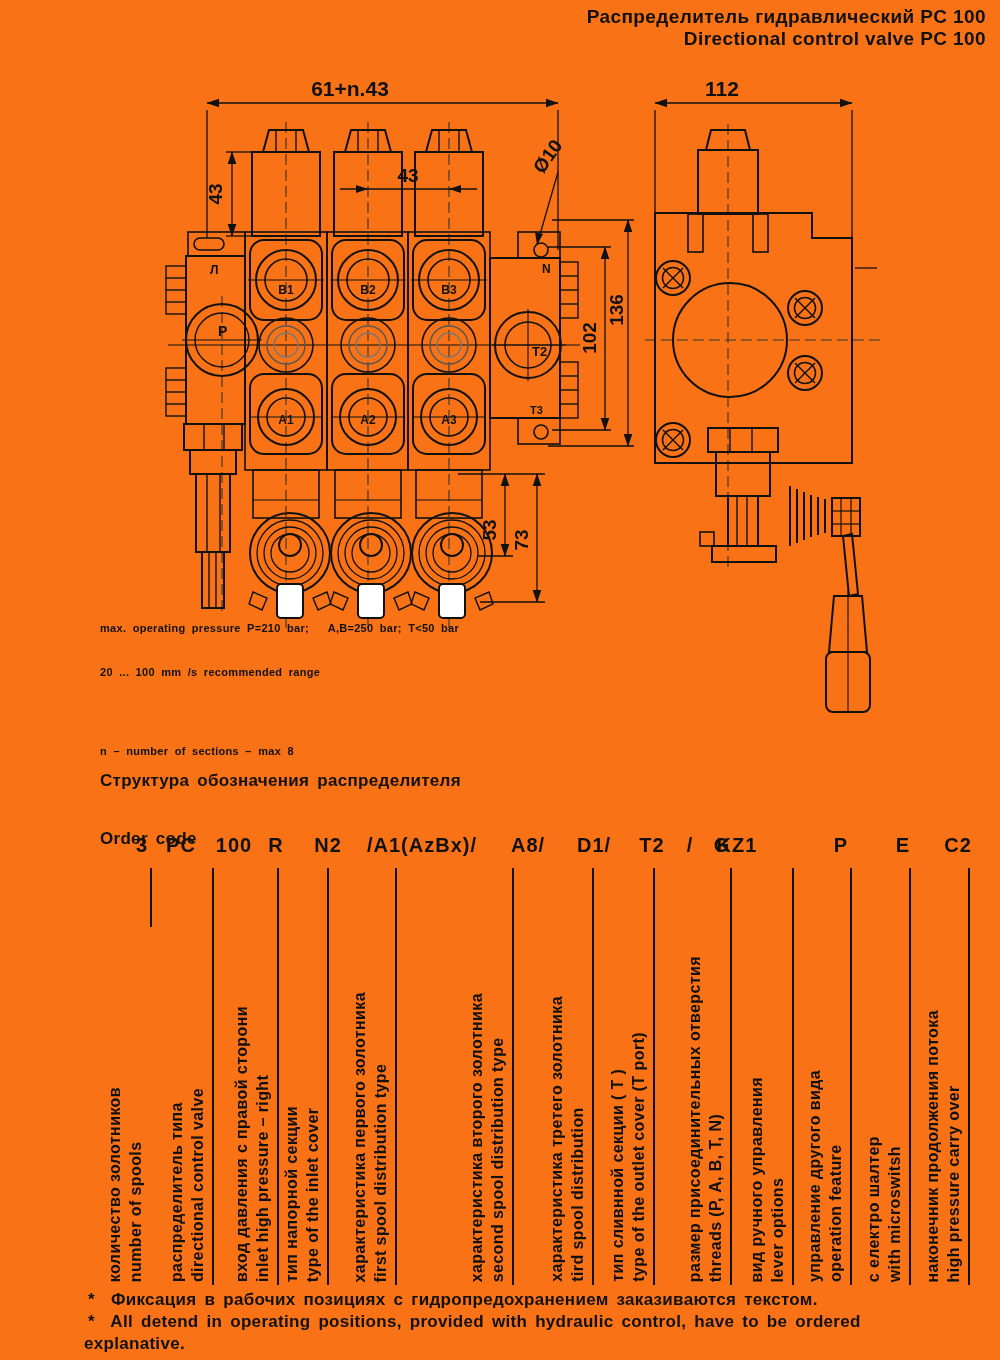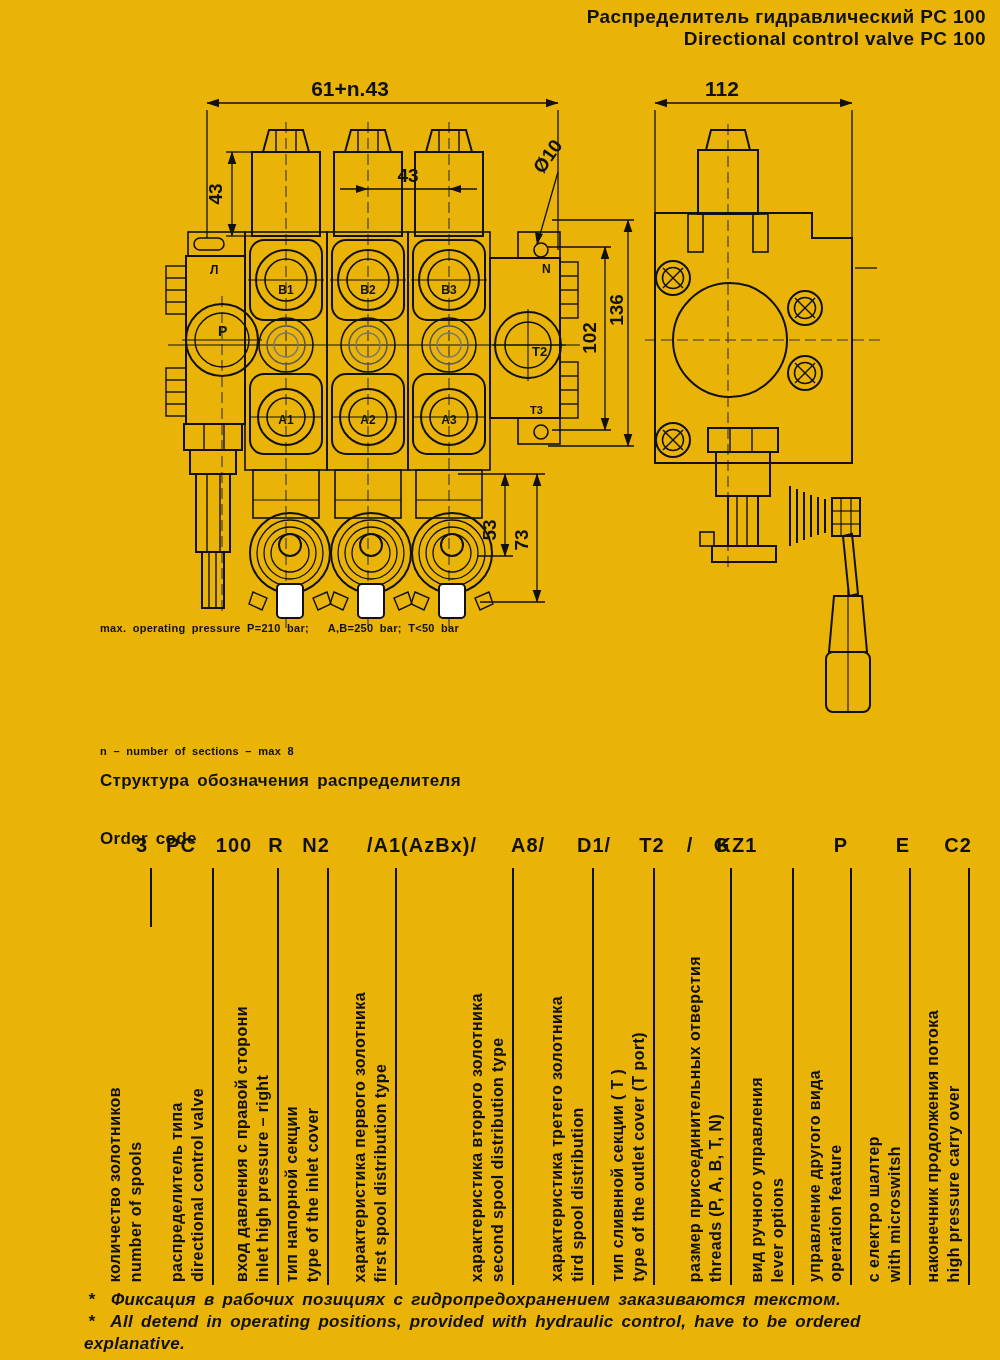--- a/index.html
+++ b/index.html
@@ -1,33 +1,33 @@
 <!DOCTYPE html>
 <html><head>
 <meta charset="utf-8">
 <style>
   html,body{margin:0;padding:0;background:#e8e8e8;}
-  #page{position:relative;width:1000px;height:1360px;background:#eab308;overflow:hidden;
+  #page{position:relative;width:1000px;height:1360px;background:#f97316;overflow:hidden;
         font-family:"Liberation Sans",sans-serif;color:#111;}
   .abs{position:absolute;}
   
   #title{top:6px;right:14px;text-align:right;font-size:19px;font-weight:bold;line-height:22px;letter-spacing:.4px;}
   
   #draw{left:0;top:0;}
   
   .spec{left:100px;font-size:11px;font-weight:bold;white-space:pre;letter-spacing:.3px;word-spacing:3px;}
   .heading{left:100px;font-size:17px;font-weight:bold;letter-spacing:.3px;word-spacing:3px;}
   
   .tok{top:834px;font-size:20px;font-weight:bold;letter-spacing:1px;white-space:pre;transform:translateX(-50%);}
   .cline{position:absolute;top:868px;width:2px;background:#111;}
   .vlabel{position:absolute;bottom:78px;writing-mode:vertical-rl;text-orientation:mixed;
           transform:rotate(180deg);font-size:16px;font-weight:bold;line-height:21px;
           letter-spacing:.4px;white-space:nowrap;}
   
-  .foot{left:88px;font-size:17px;font-weight:bold;letter-spacing:.3px;word-spacing:3px;white-space:pre;font-style:italic;}
+  .foot{left:88px;font-size:17px;font-weight:bold;letter-spacing:.3px;word-spacing:3px;white-space:pre;}
   svg text{font-family:"Liberation Sans",sans-serif;font-weight:bold;fill:#111;}
 </style>
 </head>
 <body>
 
 <div id="page">
 
   <div class="abs" id="title">
     <div>Распределитель гидравлический  PC 100</div>
     <div>Directional control valve  PC 100</div>
@@ -307,30 +307,31 @@
     <text x="542" y="273" font-size="12">N</text>
     <text x="218" y="336" font-size="14">P</text>
     <text x="532" y="356" font-size="13">T2</text>
     <text x="286" y="424" font-size="12" text-anchor="middle">A1</text>
     <text x="368" y="424" font-size="12" text-anchor="middle">A2</text>
     <text x="449" y="424" font-size="12" text-anchor="middle">A3</text>
     <text x="530" y="414" font-size="11">T3</text>
   </svg>
 
   <div class="abs spec" style="top:622px">max. operating pressure P=210 bar;   A,B=250 bar; T&lt;50 bar</div>
+  <div class="abs spec" style="top:666px">20 ... 100 mm /s recommended range</div>
   <div class="abs spec" style="top:745px">n – number of sections – max 8</div>
 
   <div class="abs heading" style="top:771px">Структура обозначения распределителя</div>
   <div class="abs heading" style="top:829px">Order code</div>
 
   <span class="abs tok" style="left:142px">3</span>
   <span class="abs tok" style="left:181px">PC</span>
   <span class="abs tok" style="left:234px">100</span>
   <span class="abs tok" style="left:276px">R</span>
-  <span class="abs tok" style="left:316px">N2</span>
+  <span class="abs tok" style="left:328px">N2</span>
   <span class="abs tok" style="left:422px">/A1(AzBx)/</span>
   <span class="abs tok" style="left:528px">A8/</span>
   <span class="abs tok" style="left:594px">D1/</span>
   <span class="abs tok" style="left:652px">T2</span>
   <span class="abs tok" style="left:690px">/</span>
   <span class="abs tok" style="left:722px">G</span>
   <span class="abs tok" style="left:737px">KZ1</span>
   <span class="abs tok" style="left:841px">P</span>
   <span class="abs tok" style="left:903px">E</span>
   <span class="abs tok" style="left:958px">C2</span>

